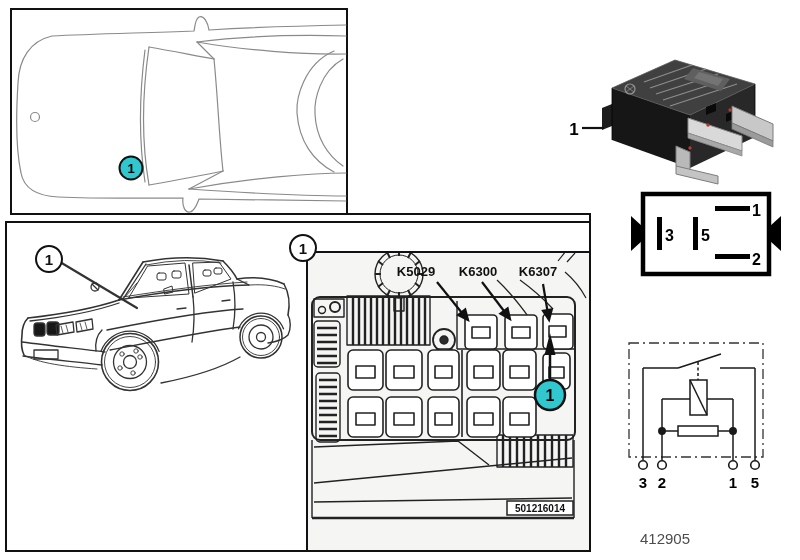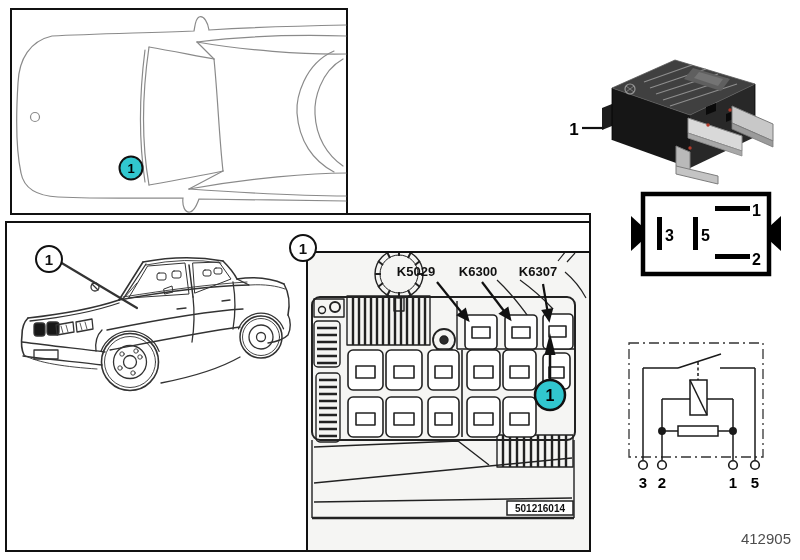--- a/index.html
+++ b/index.html
@@ -8,21 +8,21 @@
   .lineH{position:absolute;background:#111;}
   .badge-white{position:absolute;width:28px;height:28px;border-radius:50%;border:2.5px solid #111;background:#fff;box-sizing:border-box;display:flex;align-items:center;justify-content:center;font-weight:bold;font-size:15px;color:#111;z-index:6;}
   svg{position:absolute;overflow:visible;}
   .sk{fill:none;stroke:#8a8a8a;stroke-width:1.2;stroke-linecap:round;}
   .sv{fill:none;stroke:#333;stroke-width:1.3;stroke-linecap:round;stroke-linejoin:round;}
   .fb{fill:none;stroke:#222;stroke-width:1.4;stroke-linejoin:round;}
   .fbw{fill:#fff;stroke:#222;stroke-width:1.6;stroke-linejoin:round;}
   text{font-family:"Liberation Sans",sans-serif;}
   .klabel{font-weight:bold;font-size:13px;fill:#111;}
   .num{font-weight:bold;fill:#000;}
-  #footer{position:absolute;left:640px;top:530px;width:151px;text-align:right;font-size:15px;color:#4d4d4d;}
+  #footer{position:absolute;left:640px;top:530px;width:151px;text-align:left;font-size:15px;color:#4d4d4d;}
 </style>
 </head>
 <body>
 
 <div class="box" id="box-top" style="left:10px;top:8px;width:338px;height:207px;">
   <svg width="334" height="203" viewBox="0 0 334 203">
     <g class="sk">
       <path d="M 334,15 C 280,16 230,18 197,20 C 196,13 192,5 187,7 C 183,9 183,17 182,21 C 128,23 78,24 40,26 C 18,31 7,49 6,73 C 4,105 4,140 9,163 C 12,179 26,186 46,187 C 92,189 132,188 171,188 C 170,196 173,203 178,202 C 183,201 185,194 187,189 C 232,190 290,190 334,191"></path>
       <path d="M 185,32 C 240,25 300,25 334,26"></path>
       <path d="M 185,32 C 230,40 292,45 334,44"></path>

